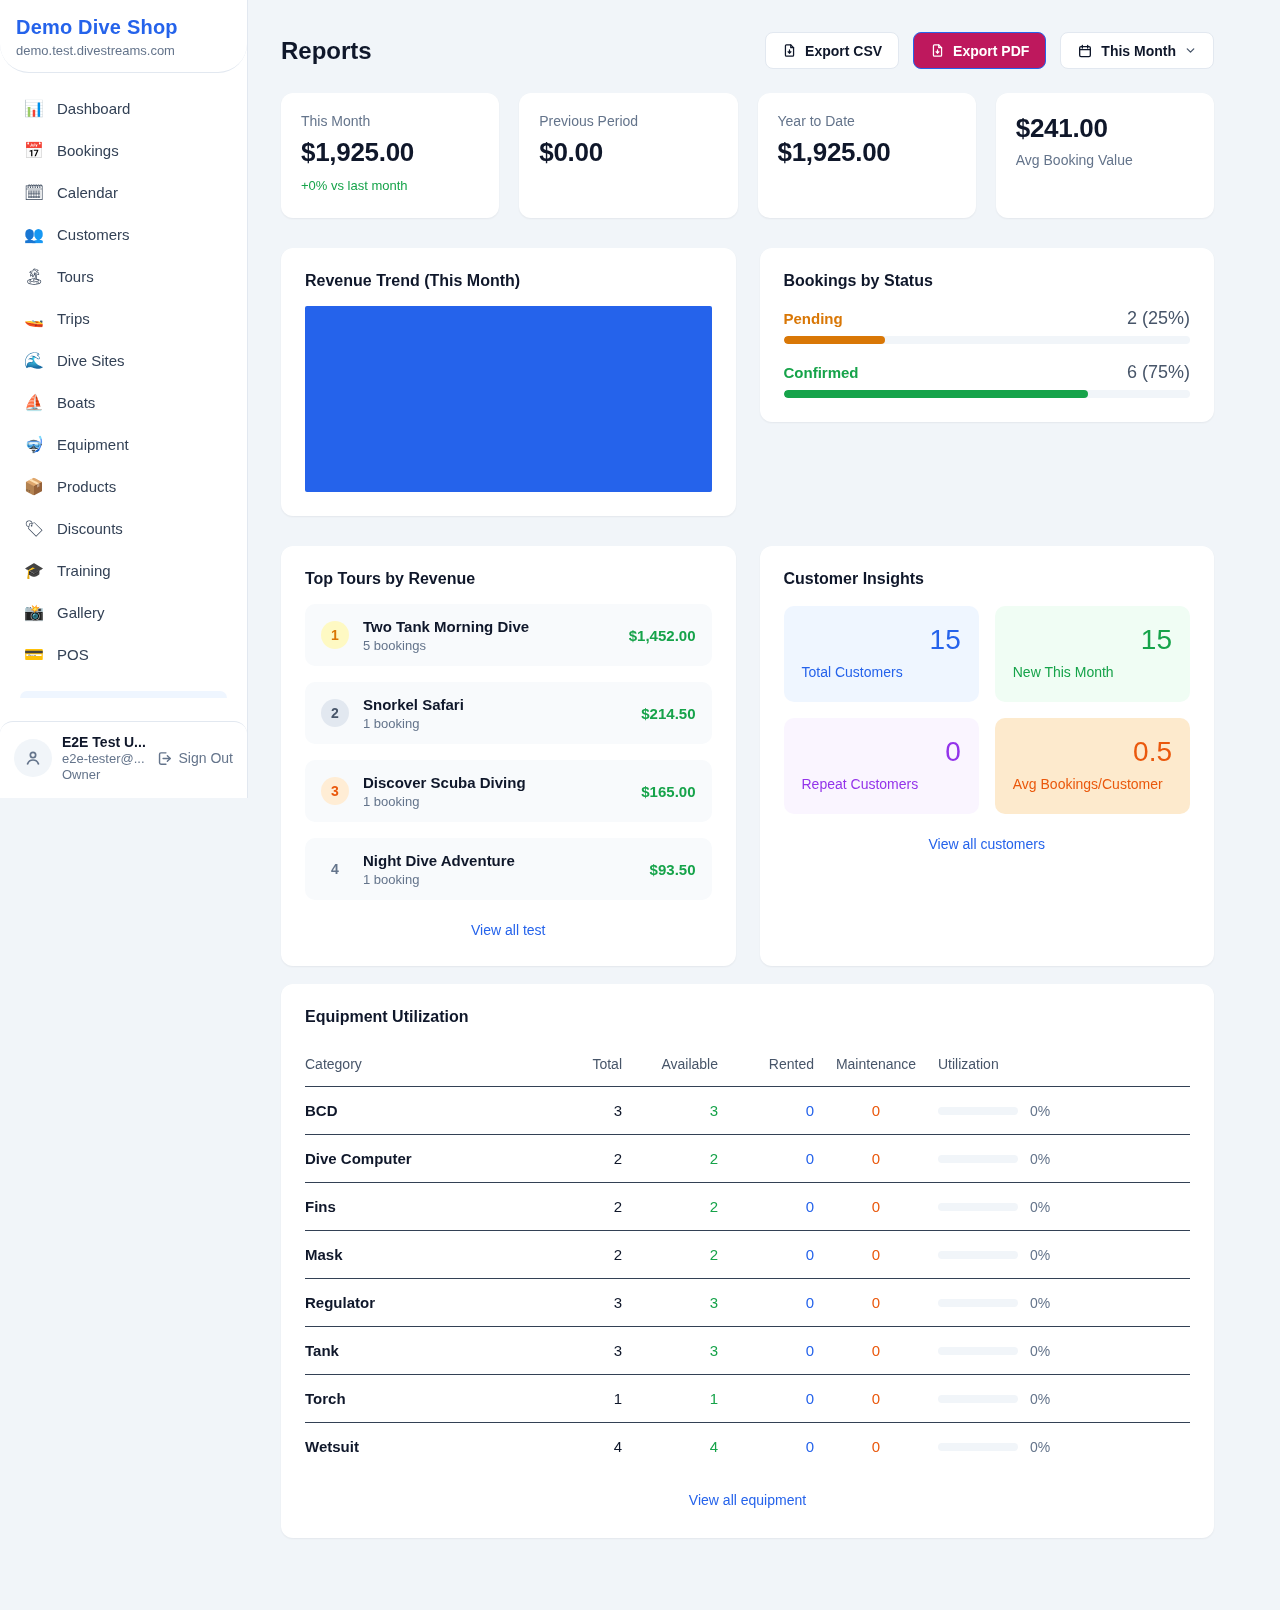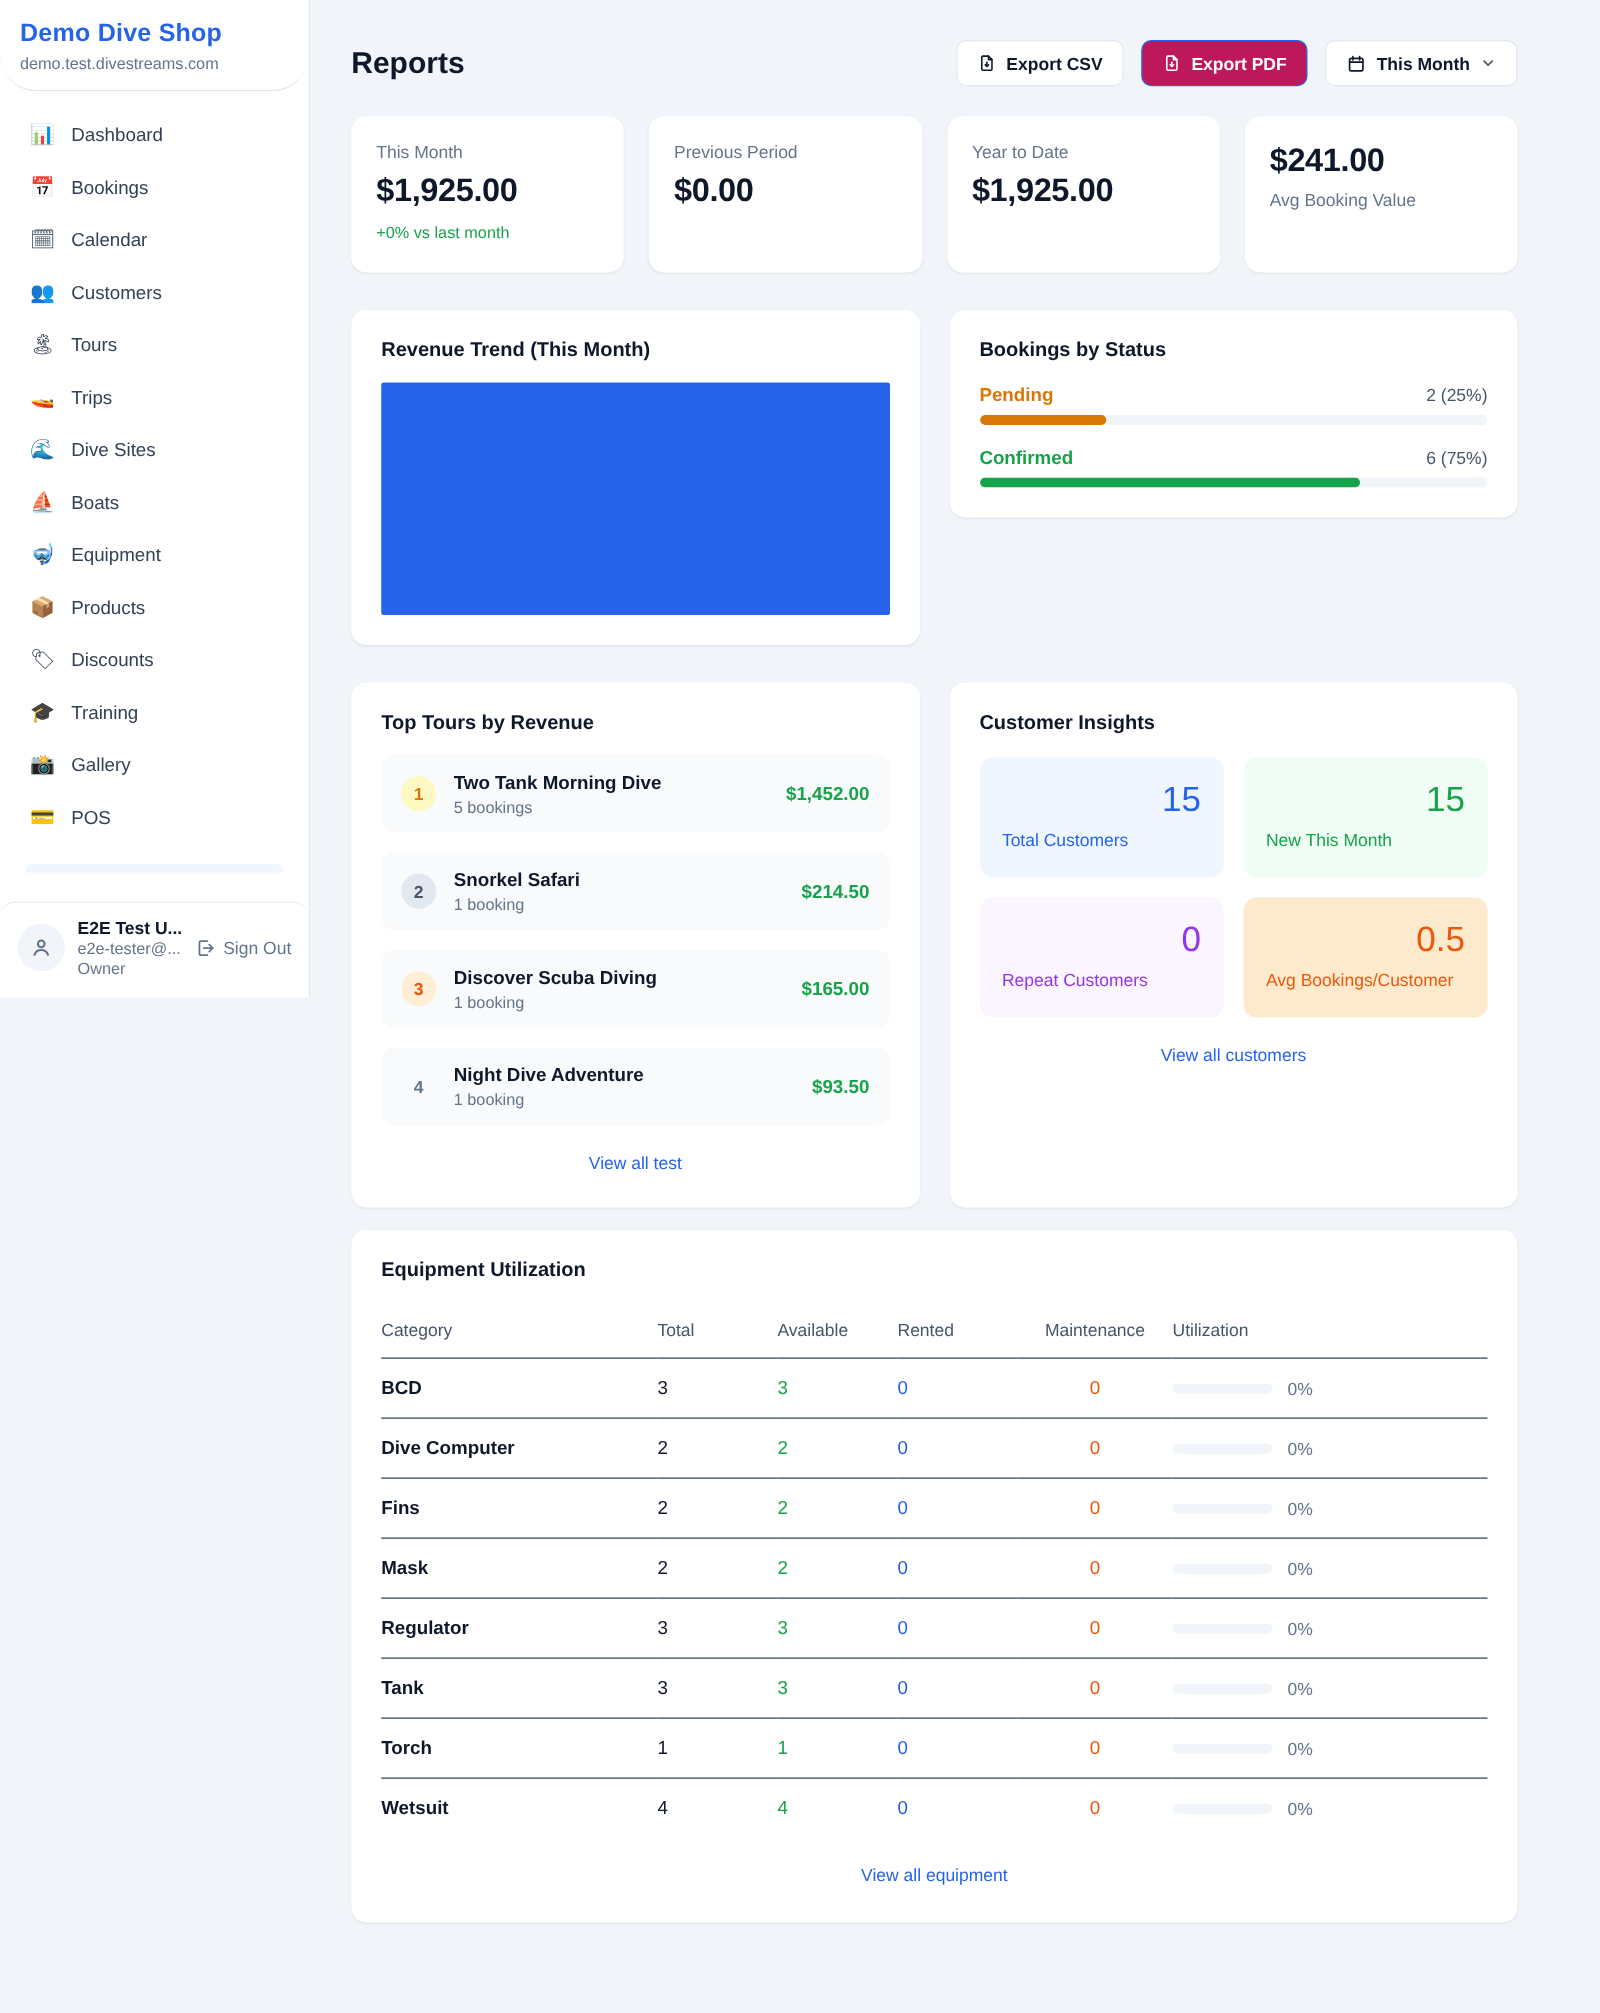--- a/index.html
+++ b/index.html
@@ -61,21 +61,21 @@
   .stat-card.value-first .stat-value { margin-top:0; }
   .stat-card.value-first .stat-label { margin-top:8px; }
   .grid-2 { display:grid; grid-template-columns:1fr 1fr; gap:24px; margin-top:30px; align-items:start; }
   .card-pad { padding:24px; }
   .card-title { font-size:16px; font-weight:bold; color:#0f172a; }
   .revenue-block { margin-top:16px; height:186px; border-radius:2px; }
   
   .status-group { margin-top:18px; }
   .status-line { display:flex; justify-content:space-between; align-items:baseline; margin-bottom:7px; }
   .status-name { font-size:15px; font-weight:bold; }
-  .status-count { font-size:14px; color:#475569; }
+  .status-count { font-size:18px; color:#475569; }
   .track { height:8px; background:#f1f5f9; border-radius:9999px; overflow:hidden; }
   .fill { height:100%; border-radius:9999px; }
   
   .tours-card { min-height:420px; }
   .tour-row {
     display:flex; align-items:center; gap:14px; background:#f8fafc;
     border-radius:10px; padding:12px 16px; margin-top:16px; min-height:62px;
   }
   .rank {
     width:28px; height:28px; border-radius:50%; flex:0 0 28px;
@@ -103,21 +103,21 @@
   .tile.orange { background:#fdeacd; } .tile.orange .tile-value,.tile.orange .tile-label { color:#ea580c; }
   
   .equip-card { margin-top:18px; padding:24px 24px 30px; }
   table { width:100%; border-collapse:collapse; margin-top:20px; }
   th {
     text-align:left; font-weight:normal; color:#475569; font-size:14px;
     padding:10px 0 14px; border-bottom:1px solid #334155;
   }
   td { padding:15px 0; font-size:15px; border-bottom:1px solid #334155; }
   tr:last-child td { border-bottom:none; }
-  th.num, td.num { text-align:left; width:96px; }
+  th.num, td.num { text-align:right; width:96px; }
   th.maint, td.maint { width:124px; text-align:center; }
   th.util, td.util { width:252px; }
   td.cat { font-weight:bold; color:#0f172a; }
   td.available { color:#16a34a; }
   td.rented { color:#2563eb; }
   td.maint { color:#ea580c; }
   .util-cell { display:flex; align-items:center; gap:12px; }
   .util-track { width:80px; height:8px; background:#f1f5f9; border-radius:9999px; }
   .util-pct { font-size:14px; color:#64748b; }
 </style>

